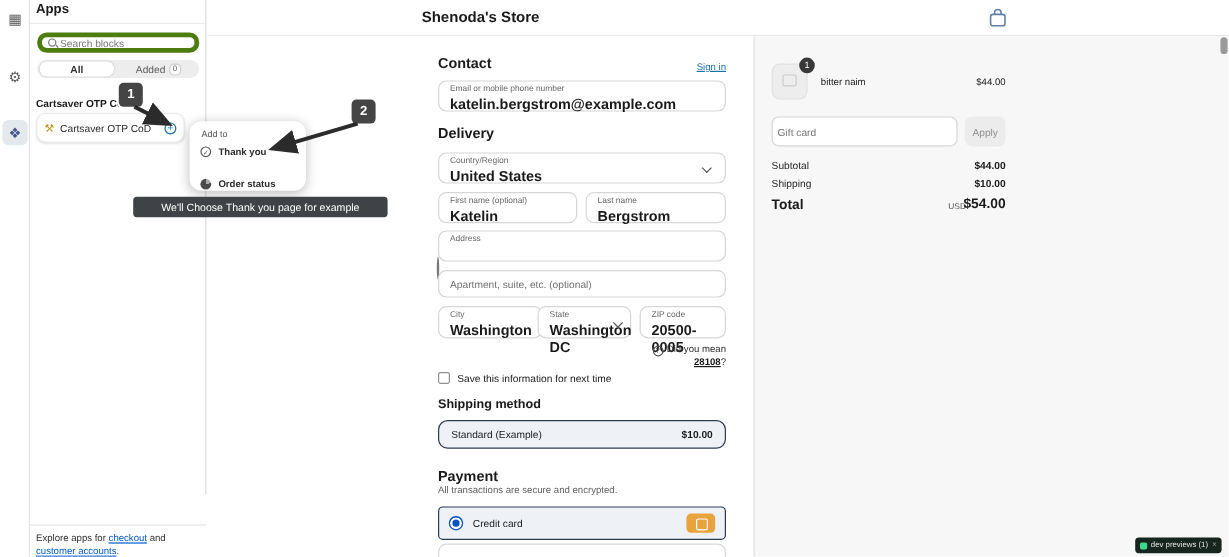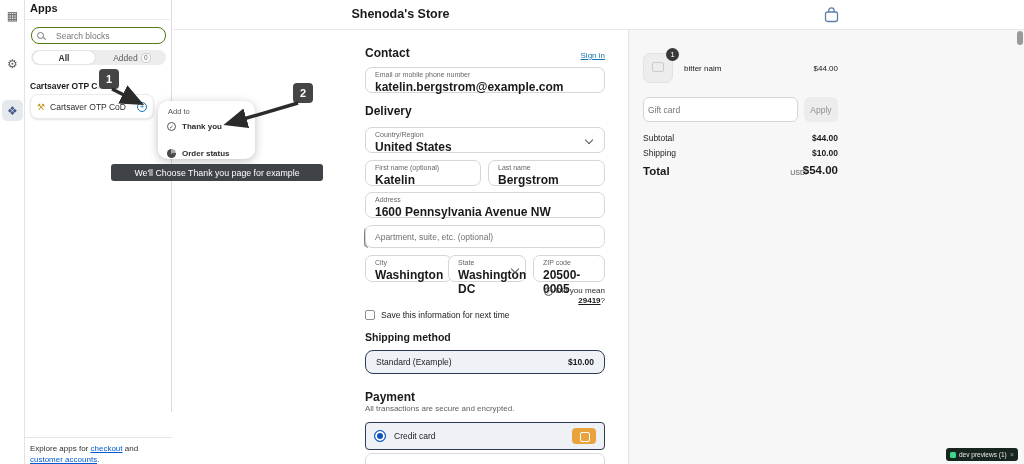--- a/index.html
+++ b/index.html
@@ -10,22 +10,22 @@
   
   #rail { left:0; top:0; width:25px; height:464px; background:#fff; border-right:1px solid #e3e3e3; }
   .rail-icon { width:21px; height:21px; left:2px; display:flex; align-items:center; justify-content:center;
                font-size:12px; color:#5c5c5c; border-radius:5px; cursor:pointer; }
   .rail-icon.active { background:#e4e9ee; color:#47598a; }
 
   
   #sidebar { left:25px; top:0; width:147px; height:412px; background:#fff; border-right:1px solid #dcdcdc; }
   #sidebar-title { left:5px; top:2px; font-size:11px; font-weight:bold; }
   #sidebar-head-divider { left:0; top:19px; width:147px; height:1px; background:#ececec; }
-  #search-box { left:6px; top:27px; width:135px; height:17px; border:1px solid #4d7c0f; border-radius:8px;
-                background:#fff; display:flex; align-items:center; padding-left:5px; gap:12px; }
+  #search-box { left:6px; top:27px; width:135px; height:17px; border:4px solid #4d7c0f; border-radius:8px;
+                background:#fff; display:flex; align-items:center; padding-left:5px; gap:3px; }
   .loupe { width:7px; height:7px; border:1.2px solid #777; border-radius:50%; position:relative; flex:0 0 auto; }
   .loupe::after { content:""; position:absolute; width:3px; height:1.2px; background:#777; right:-3px; bottom:-1px; transform:rotate(45deg); }
   #search-box span { font-size:8.5px; color:#777; }
   #tabs { left:6px; top:50px; width:135px; height:15px; background:#ededed; border-radius:8px; }
   #tab-all { left:8px; top:51px; width:62px; height:13px; background:#fff; border-radius:6px;
              box-shadow:0 0 1px rgba(0,0,0,.35); display:flex; align-items:center; justify-content:center;
              font-size:8.5px; font-weight:bold; color:#303030; cursor:pointer; }
   #tab-added { left:74px; top:51px; width:66px; height:13px; display:flex; align-items:center; justify-content:center;
                gap:3px; font-size:8.5px; color:#5c5c5c; cursor:pointer; }
   #added-badge { min-width:10px; height:10px; background:#fafafa; border:1px solid #cfcfcf; border-radius:4px;
@@ -212,40 +212,39 @@
 <div id="first-field" class="abs field">
   <span class="flabel">First name (optional)</span>
   <span class="fvalue">Katelin</span>
 </div>
 <div id="last-field" class="abs field">
   <span class="flabel">Last name</span>
   <span class="fvalue">Bergstrom</span>
 </div>
 <div id="address-field" class="abs field">
   <span class="flabel">Address</span>
-  <span class="fvalue">1600 Pennsylvania Avenue NW</span>
   <span class="loupe abs" style="right:11px; top:10px;"></span>
 </div>
 <div id="apartment-field" class="abs field">
   <span class="placeholder">Apartment, suite, etc. (optional)</span>
 </div>
 <div id="city-field" class="abs field">
   <span class="flabel">City</span>
   <span class="fvalue">Washington</span>
 </div>
 <div id="state-field" class="abs field">
   <span class="flabel">State</span>
   <span class="fvalue">Washington DC</span>
   <span class="chev" style="right:7px; top:10px;"></span>
 </div>
 <div id="zip-field" class="abs field">
   <span class="flabel">ZIP code</span>
   <span class="fvalue">20500-0005</span>
 </div>
-<div id="didyoumean" class="abs"><span class="q-circle">?</span><span>Did you mean</span><br><span class="zip-link">29419</span><span>?</span></div>
+<div id="didyoumean" class="abs"><span class="q-circle">?</span><span>Did you mean</span><br><span class="zip-link">28108</span><span>?</span></div>
 <div id="save-row" class="abs">
   <span id="save-checkbox"></span>
   <span>Save this information for next time</span>
 </div>
 
 <div id="shipping-title" class="abs h-sub">Shipping method</div>
 <div id="shipping-option" class="abs">
   <span class="sname">Standard (Example)</span>
   <span class="sprice">$10.00</span>
 </div>

